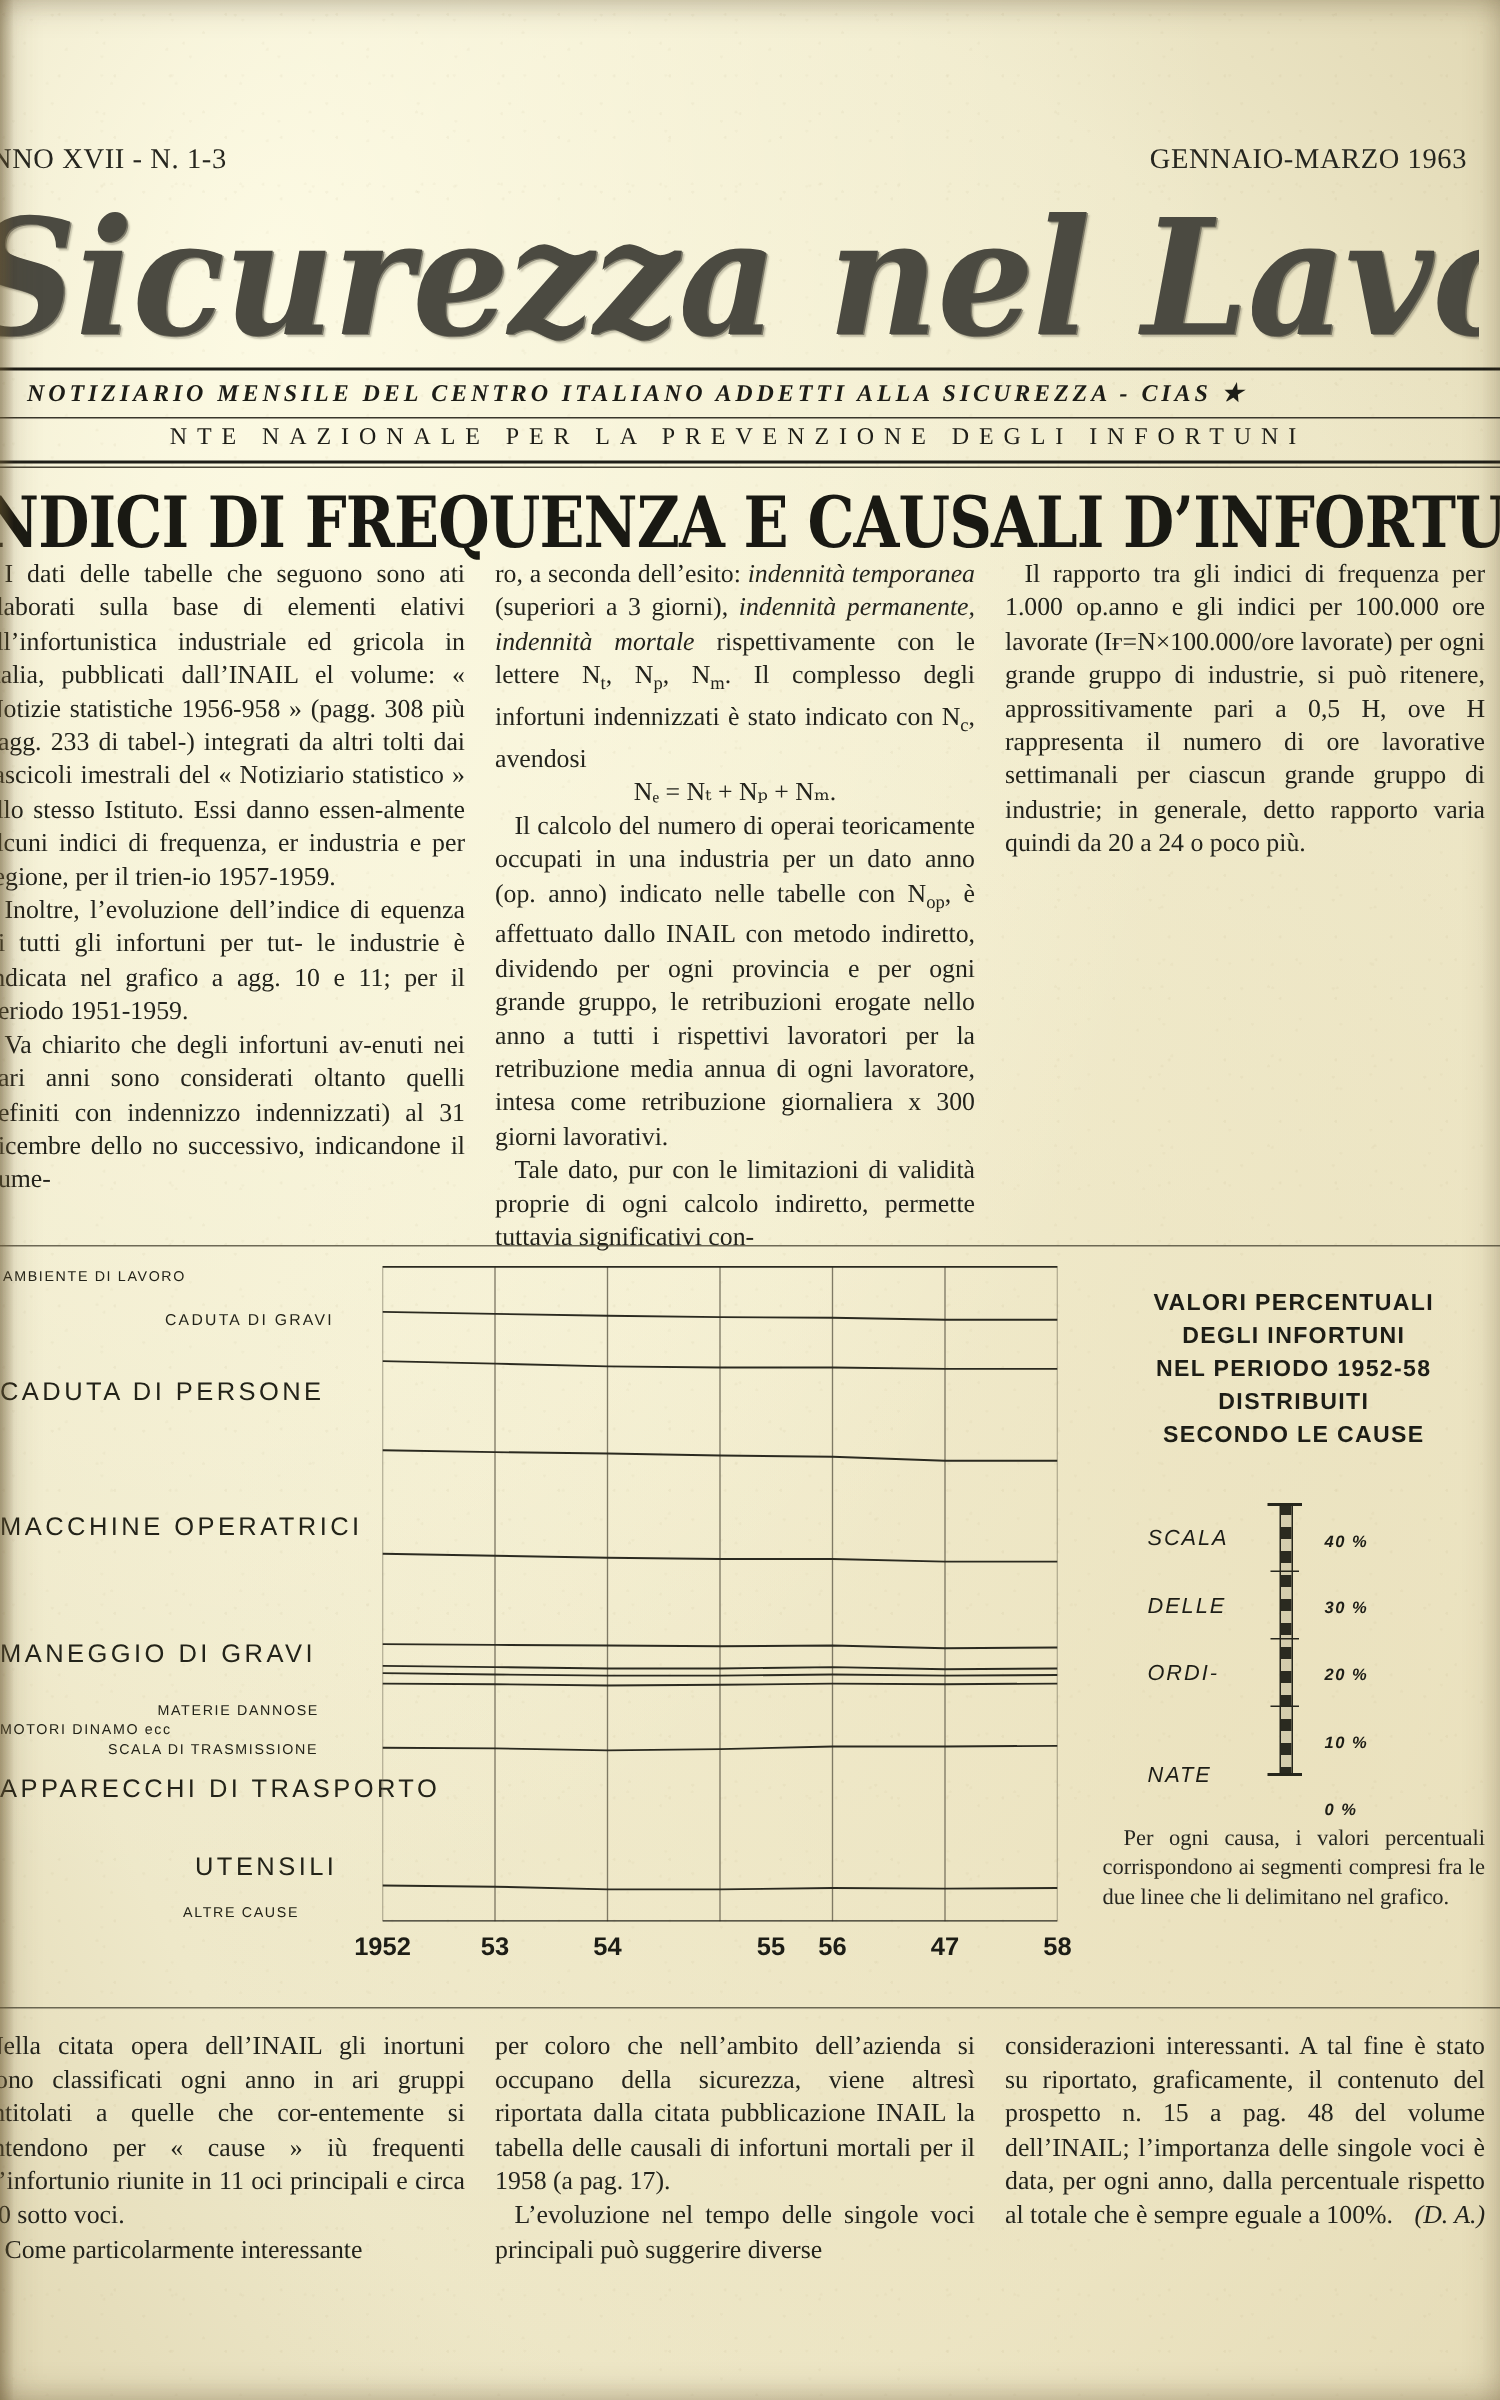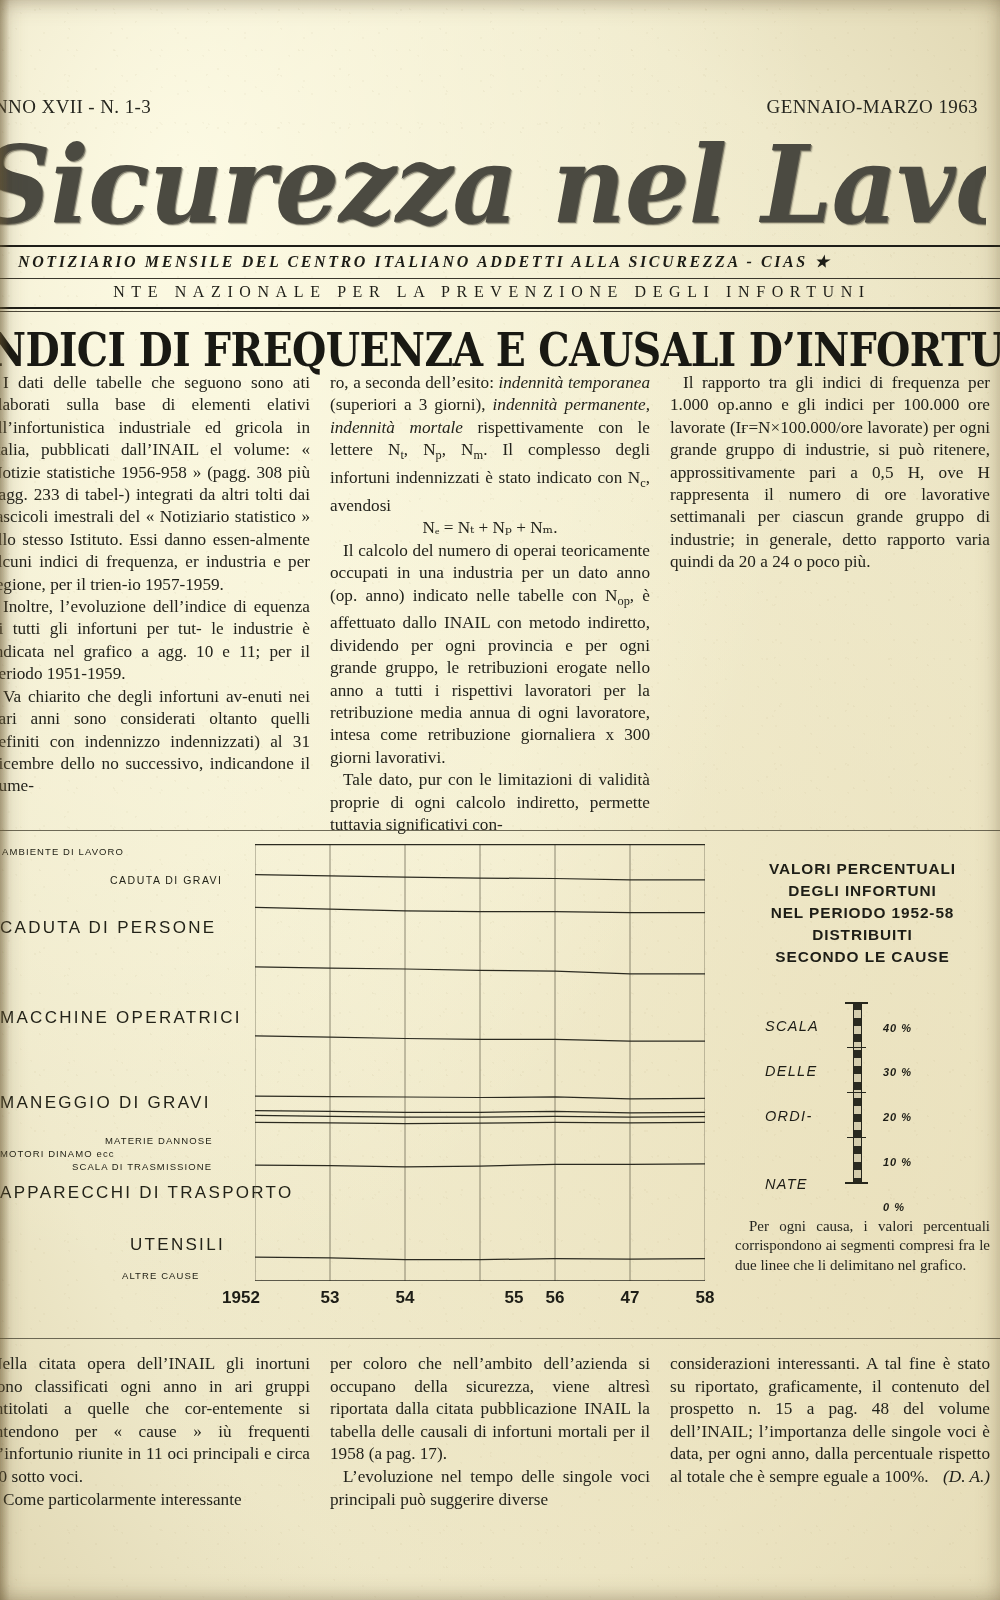--- a/index.html
+++ b/index.html
@@ -405,21 +405,21 @@
             <polyline points="0.0,271.4 75.0,272.3 150.0,273.1 225.0,273.1 300.0,272.3 375.0,273.1 450.0,272.7"></polyline>
             <polyline points="0.0,278.4 75.0,278.8 150.0,279.7 225.0,279.2 300.0,278.4 375.0,278.8 450.0,278.4"></polyline>
             <polyline points="0.0,321.2 75.0,321.6 150.0,322.9 225.0,322.1 300.0,320.3 375.0,320.3 450.0,319.9"></polyline>
             <polyline points="0.0,413.0 75.0,413.8 150.0,415.6 225.0,415.6 300.0,414.7 375.0,415.1 450.0,414.7"></polyline>
             <polyline points="0.0,437.0 75.0,437.0 150.0,437.0 225.0,437.0 300.0,437.0 375.0,437.0 450.0,437.0" stroke-width="1.6"></polyline>
           </g>
       </svg>
     </div>
 
     <div class="xaxis">
-        <div class="xtick" style="left: 31px;">1952</div>
+        <div class="xtick" style="left: 45px;">1952</div>
         <div class="xtick" style="left: 120px;">53</div>
         <div class="xtick" style="left: 195px;">54</div>
         <div class="xtick" style="left: 270px; margin-left: 34px;">55</div>
         <div class="xtick" style="left: 345px;">56</div>
         <div class="xtick" style="left: 420px;">47</div>
         <div class="xtick" style="left: 495px;">58</div>
       </div>
   </div>
 
   <div class="legend">

